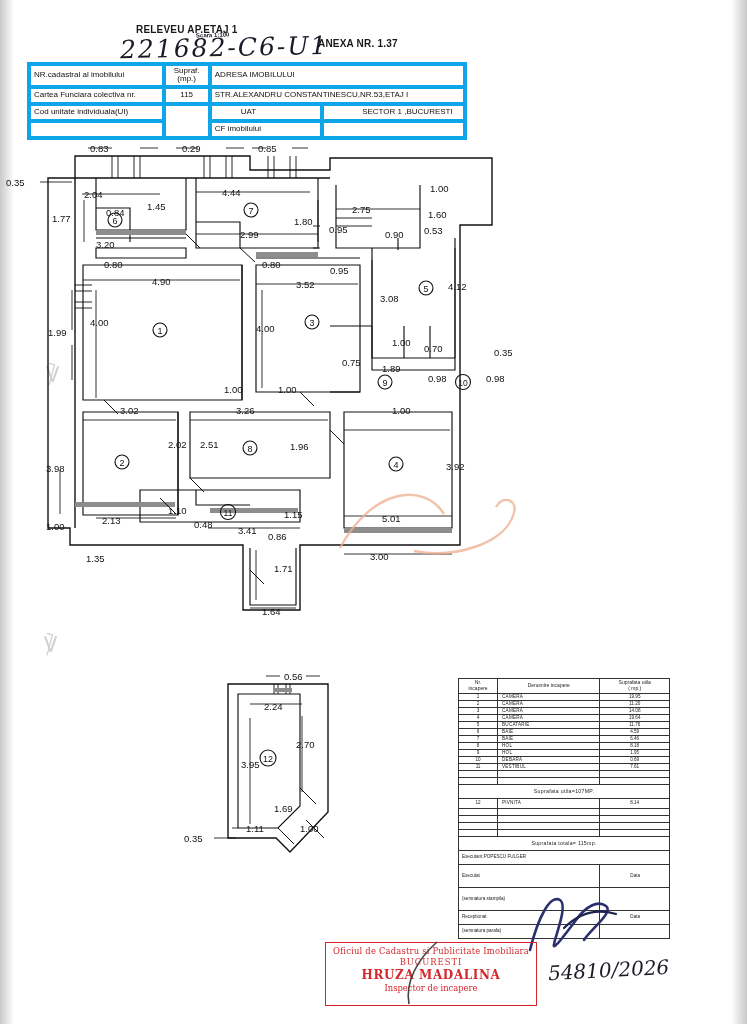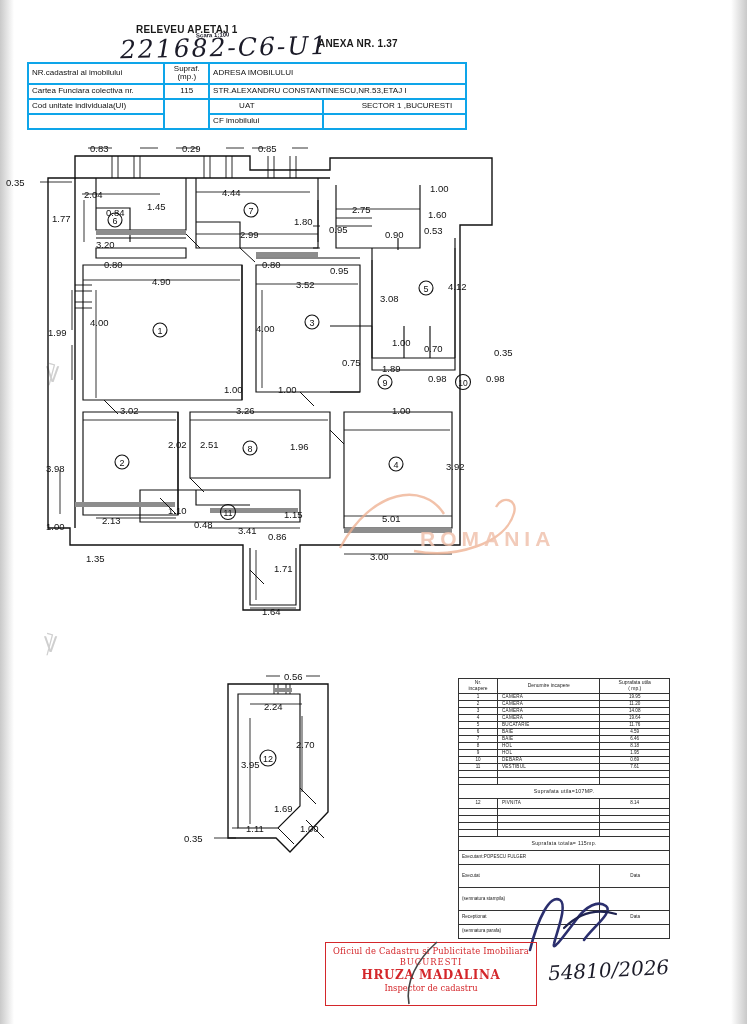--- a/index.html
+++ b/index.html
@@ -16,21 +16,21 @@
   .hdr{font-size:10px;font-weight:bold;letter-spacing:.2px;text-align:right;}
 
   
   .hand{font-family:"DejaVu Serif",serif;font-style:italic;color:#1b1b28;}
   #cad-no{font-size:25px;letter-spacing:2px;transform:rotate(-1.2deg);}
   #scara{font-size:6px;font-weight:bold;transform:rotate(-2deg);font-style:normal;
     font-family:"Liberation Sans",sans-serif;}
 
   
   #hdr-table{position:absolute;border-collapse:collapse;font-size:8px;color:#111;}
-  #hdr-table td{border:2px solid #0ea5e9;padding:1px 3px;vertical-align:middle;
+  #hdr-table td{border:4px solid #0ea5e9;padding:1px 3px;vertical-align:middle;
     line-height:1.05;font-size:8px;}
   .cell-lbl{font-size:8.5px;}
   .cell-sm{font-size:5.6px;text-align:center;}
   .cell-addr{font-size:6.6px;margin-left:43px;}
   .cell-num{text-align:center;font-size:9px;}
 
   
   #plan{position:absolute;left:0;top:130px;}
 
   
@@ -338,21 +338,20 @@
         </g>
     </g>
   </svg>
 
   <svg class="wm" id="wm-swoosh" width="120" height="80" viewBox="0 0 120 80">
     <path d="M8,70 C40,10 92,4 112,36" fill="none" stroke="#eeae8e" stroke-width="2.4" opacity=".75"></path>
   </svg>
   <svg class="wm" id="wm-swoosh2" width="130" height="70" viewBox="0 0 130 70">
     <path d="M4,58 C46,66 96,50 104,20 C108,6 92,2 86,14" fill="none" stroke="#eeae8e" stroke-width="2.4" opacity=".75"></path>
   </svg>
-  <div class="wm" id="wm-romania">ROMANIA</div>
 
   <svg style="position:absolute;left:178px;top:660px;" width="200" height="205" viewBox="0 0 200 205">
     <g fill="none" stroke="#111" stroke-width="1.4">
       <path d="M50,24 L50,178 L98,178 L112,192 L150,152 L150,24 Z"></path>
     </g>
     <g fill="none" stroke="#111" stroke-width="1.15">
       <path d="M60,34 L60,168 L100,168 L122,146 L122,34 Z"></path>
     </g>
     <g stroke="#111" stroke-width="0.9">
       <path d="M96,24 L96,34 M112,24 L112,34"></path>
@@ -528,21 +527,21 @@
   <svg id="signature" width="120" height="70" viewBox="0 0 120 70">
     <path d="M10,62 C18,30 30,6 40,12 C48,17 36,46 34,56 C32,64 44,48 56,32
              C66,18 78,12 86,18 C94,24 72,40 64,52" fill="none" stroke="#2b2f6e" stroke-width="2.6" stroke-linecap="round"></path>
     <path d="M44,40 C58,26 76,20 96,26" fill="none" stroke="#1f2350" stroke-width="2.2" stroke-linecap="round"></path>
   </svg>
 
   <div id="stamp">
     <div class="l1">Oficiul de Cadastru si Publicitate Imobiliara</div>
     <div class="l2">BUCURESTI</div>
     <div class="l3">HRUZA MADALINA</div>
-    <div class="l4">Inspector de cadastru</div>
+    <div class="l4">Inspector de incapere</div>
   </div>
   <svg id="stamp-slash" width="60" height="80" viewBox="0 0 60 80">
     <path d="M42,4 C22,22 10,44 14,66" fill="none" stroke="#444" stroke-width="1.6"></path>
   </svg>
 
   <div id="reg-no" class="hand">54810/2026</div>
 
 </div>
 
 </body></html>

